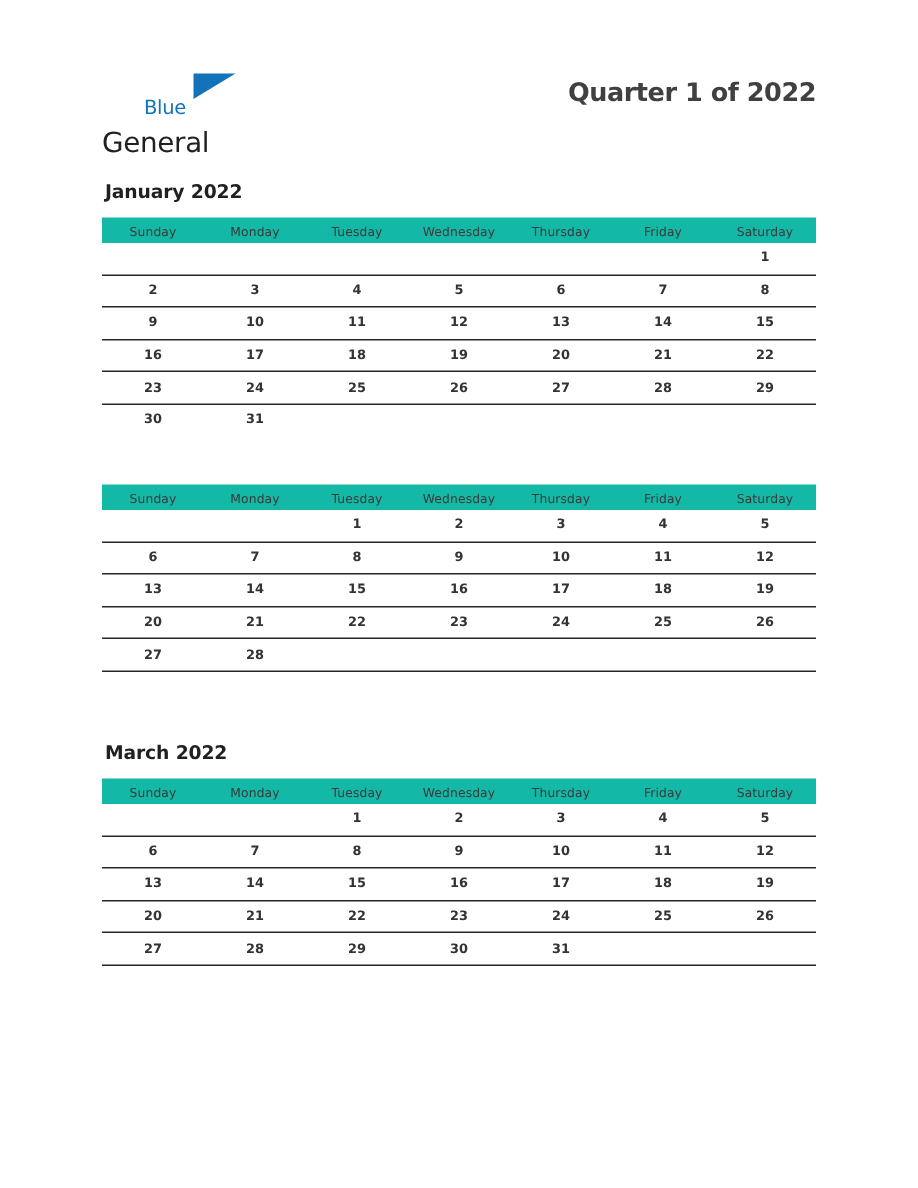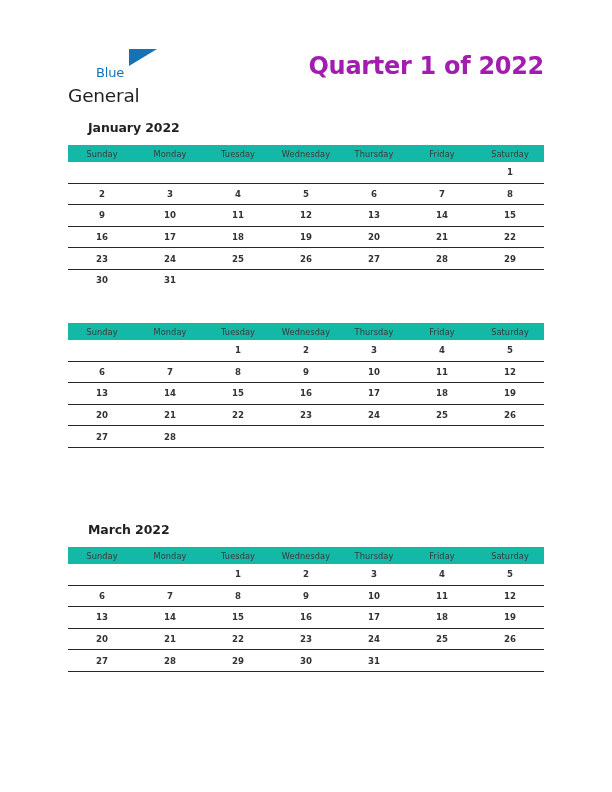--- a/index.html
+++ b/index.html
@@ -70,43 +70,43 @@
     font-weight: 400;
     letter-spacing: -0.2px;
     color: #1273b8;
     line-height: 1;
   }
 
   .title {
     position: absolute;
     right: 0;
     top: 8px;
-    font-size: 24px;
+    font-size: 17px;
     font-weight: bold;
-    color: #a21caf;
+    color: #404040;
     letter-spacing: -0.3px;
     white-space: nowrap;
     text-align: left;
   }
 
   
   .month-block {
     position: absolute;
     left: 68px;
     width: 476px;
   }
   #month-0 { top: 120px; }
   #month-1 { top: 323px; }
-  #month-2 { top: 522px; }
+  #month-2 { top: 494px; }
 
   .month-title {
     font-size: 12.5px;
     font-weight: bold;
     color: #231f20;
-    margin: 0 0 10px 20px;
+    margin: 0 0 10px 2px;
     letter-spacing: -0.1px;
   }
 
   table.cal {
     border-collapse: collapse;
     width: 476px;
     table-layout: fixed;
   }
   table.cal th {
     background: #14b8a6;

